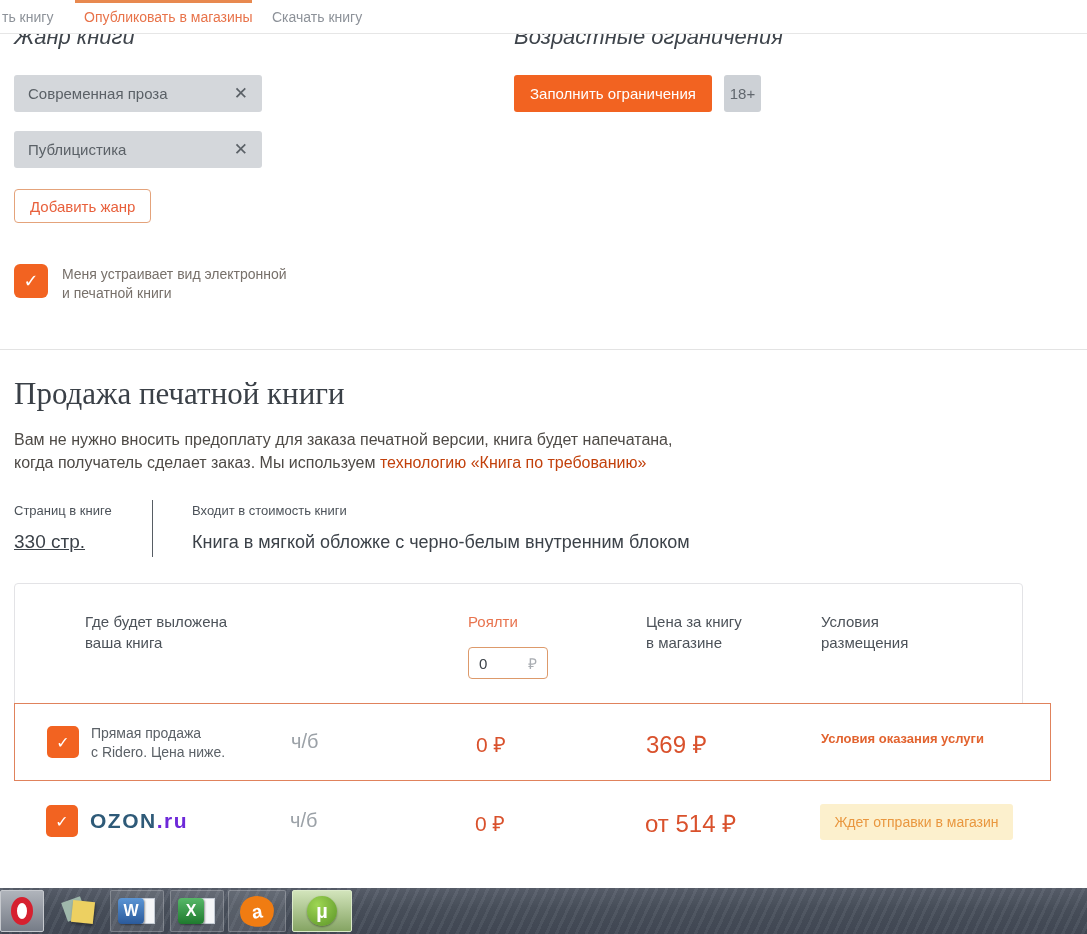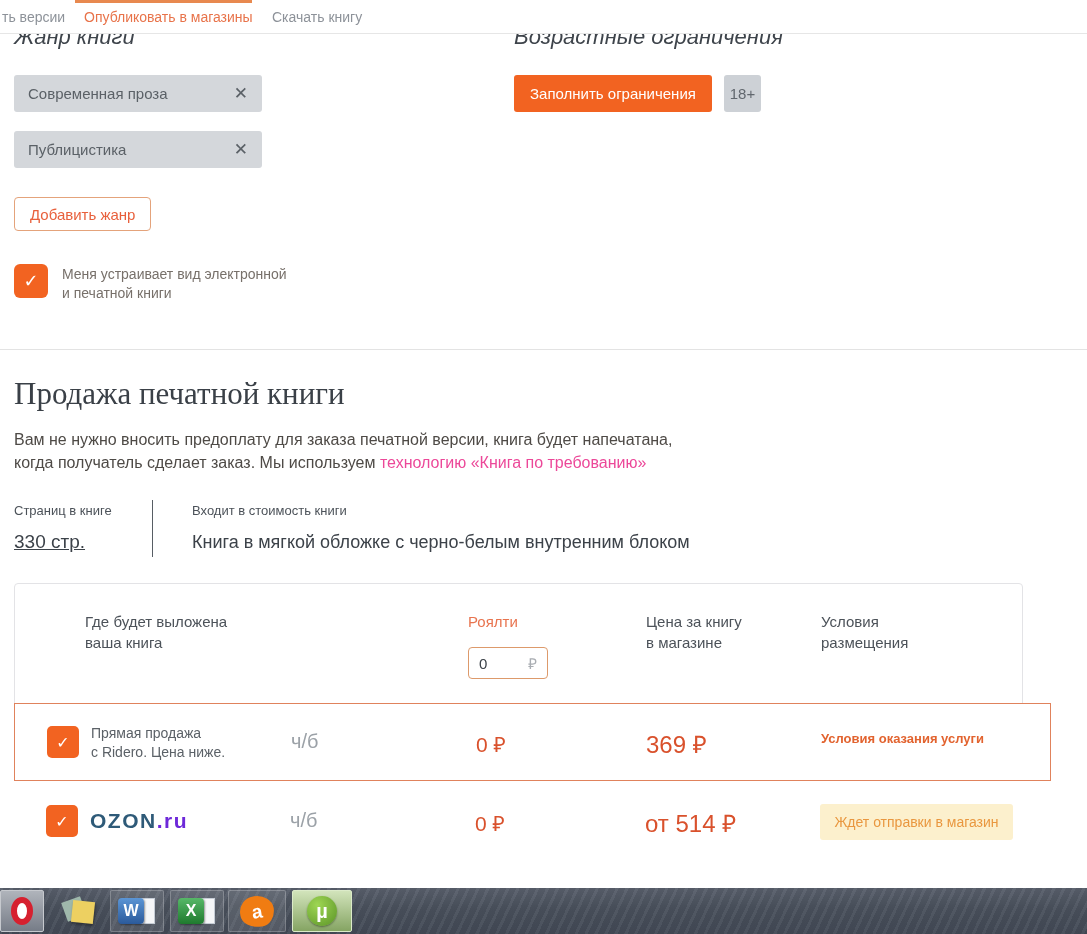--- a/index.html
+++ b/index.html
@@ -29,21 +29,21 @@
     position:absolute; left:14px; width:248px; height:37px;
     background:#d4d7db; border-radius:3px;
     display:flex; align-items:center; padding:0 14px;
     font-size:15px; color:#5b6167;
   }
   .chip .x { margin-left:auto; font-size:17px; color:#5b6167; cursor:pointer; line-height:1; }
 
   .btn-outline {
     position:absolute; left:14px; top:189px; height:34px; padding:0 15px;
     background:#fff; border:1px solid #e4a37b; border-radius:4px;
-    color:#e8603c; font-size:15px; display:flex; align-items:center; cursor:pointer;margin-top:8px;
+    color:#e8603c; font-size:15px; display:flex; align-items:center; cursor:pointer;
   }
   .btn-solid {
     position:absolute; left:514px; top:75px; height:37px; padding:0 16px;
     background:#f26321; border:none; border-radius:3px;
     color:#ffffff; font-size:15px; display:flex; align-items:center; cursor:pointer;
   }
   .badge-18 {
     position:absolute; left:724px; top:75px; width:37px; height:37px;
     background:#cdd1d6; border-radius:3px; color:#61676e; font-size:15px;
     display:flex; align-items:center; justify-content:center;
@@ -56,21 +56,21 @@
     color:#fff; cursor:pointer;
   }
   .cb-main { position:absolute; left:14px; top:264px; width:34px; height:34px; font-size:18px; }
   .cb-label { position:absolute; left:62px; top:265px; font-size:14px; line-height:19px; color:#77706a; white-space:pre-line; }
 
   .divider { position:absolute; left:0; top:349px; width:100%; height:1px; background:#e3e3e3; }
 
   
   .serif-h { position:absolute; left:14px; top:376px; font-family:"Liberation Serif", serif; font-size:31px; font-weight:400; color:#3a4047;text-align:right; }
   .para { position:absolute; left:14px; top:428px; font-size:16px; line-height:23px; color:#4e4a46; white-space:pre-line; }
-  .para a { color:#ec4899; text-decoration:none; }
+  .para a { color:#c2410c; text-decoration:none; }
 
   .info-label { position:absolute; font-size:13px; color:#4c5259; }
   .info-value { position:absolute; font-size:19px; color:#3c4249; }
   .vline { position:absolute; left:152px; top:500px; width:1px; height:57px; background:#575d64; }
 
   
   .sale-table {
     position:absolute; left:14px; top:583px; width:1009px; height:276px;
     border:1px solid #e3e3e6; border-radius:4px; background:#fff;
   }
@@ -137,21 +137,21 @@
   .ut-circle { width:30px; height:30px; border-radius:50%; background:radial-gradient(circle at 35% 30%,#9ed653,#5b9427); display:flex; align-items:center; justify-content:center; color:#fff; font-weight:bold; font-size:20px; box-shadow:0 1px 2px rgba(0,0,0,0.4); }
 </style>
 </head>
 <body>
 
 <div class="section-h" style="left:14px; top:24px;">Жанр книги</div>
 <div class="section-h" style="left:514px; top:24px;">Возрастные ограничения</div>
 
 <div class="tabbar">
   <div class="tab-indicator"></div>
-  <div class="tab" style="left:2px;">ть версии</div>
+  <div class="tab" style="left:2px;">ть книгу</div>
   <div class="tab active" style="left:84px;">Опубликовать в магазины</div>
   <div class="tab" style="left:272px;">Скачать книгу</div>
 </div>
 
 <div class="chip" style="top:75px;">
   <span>Современная проза</span>
   <span class="x">✕</span>
 </div>
 <div class="chip" style="top:131px;">
   <span>Публицистика</span>

